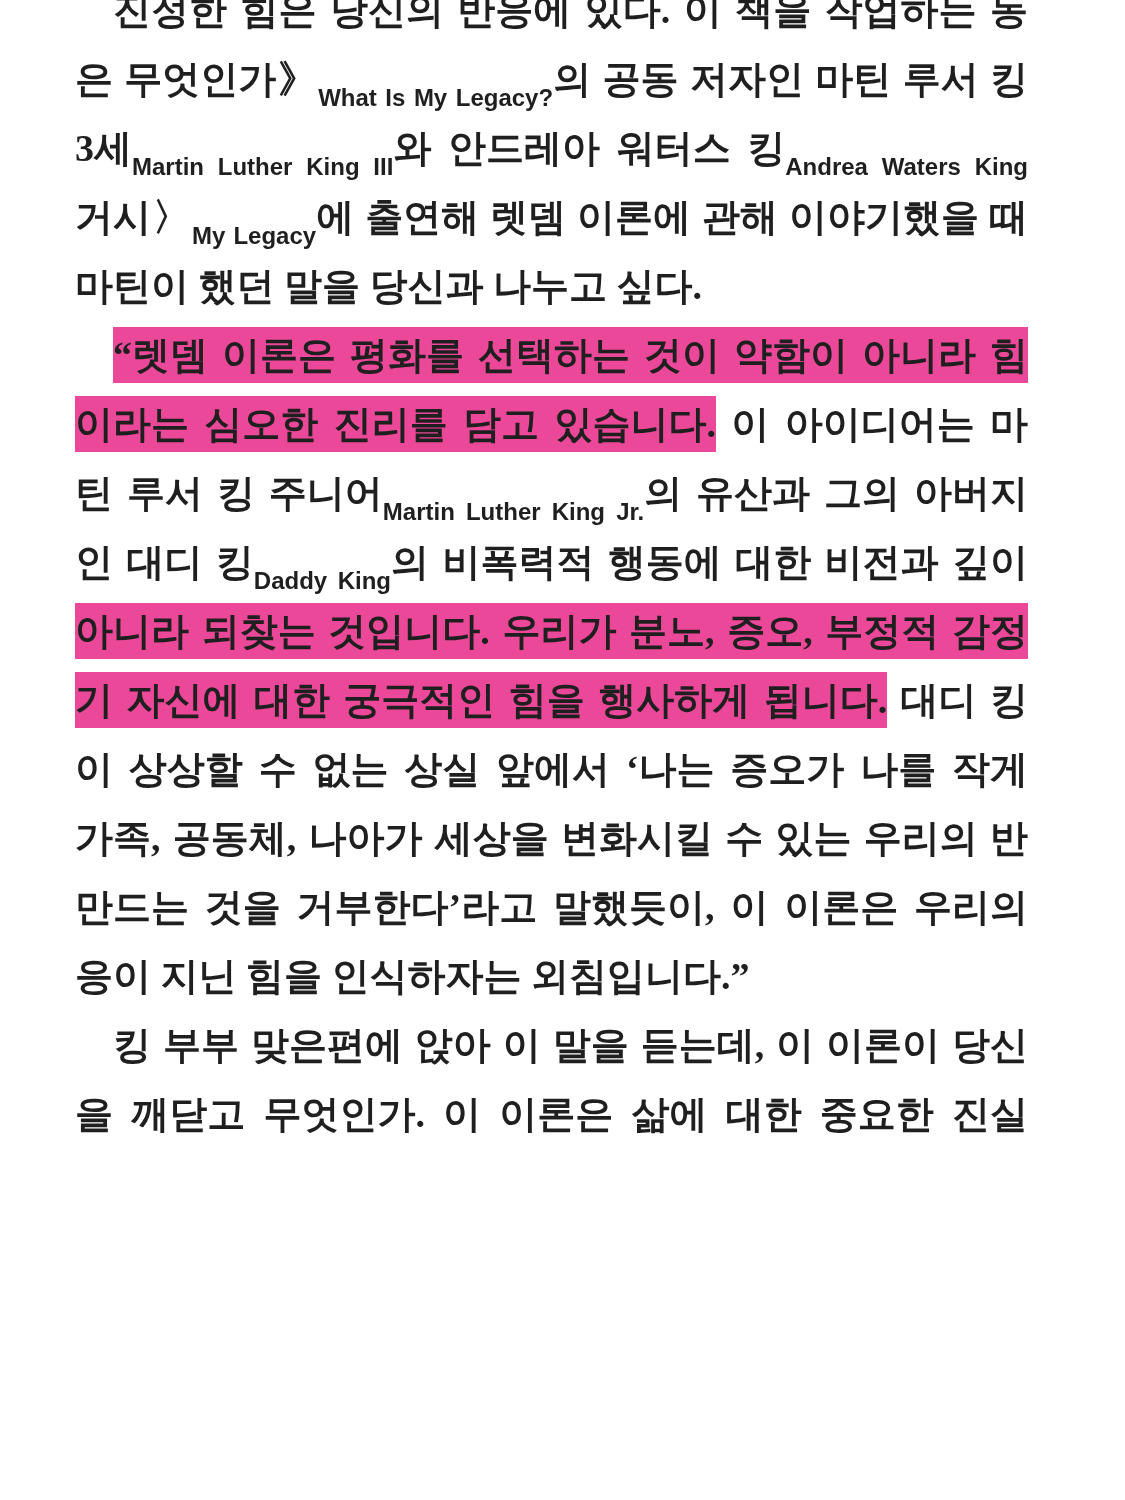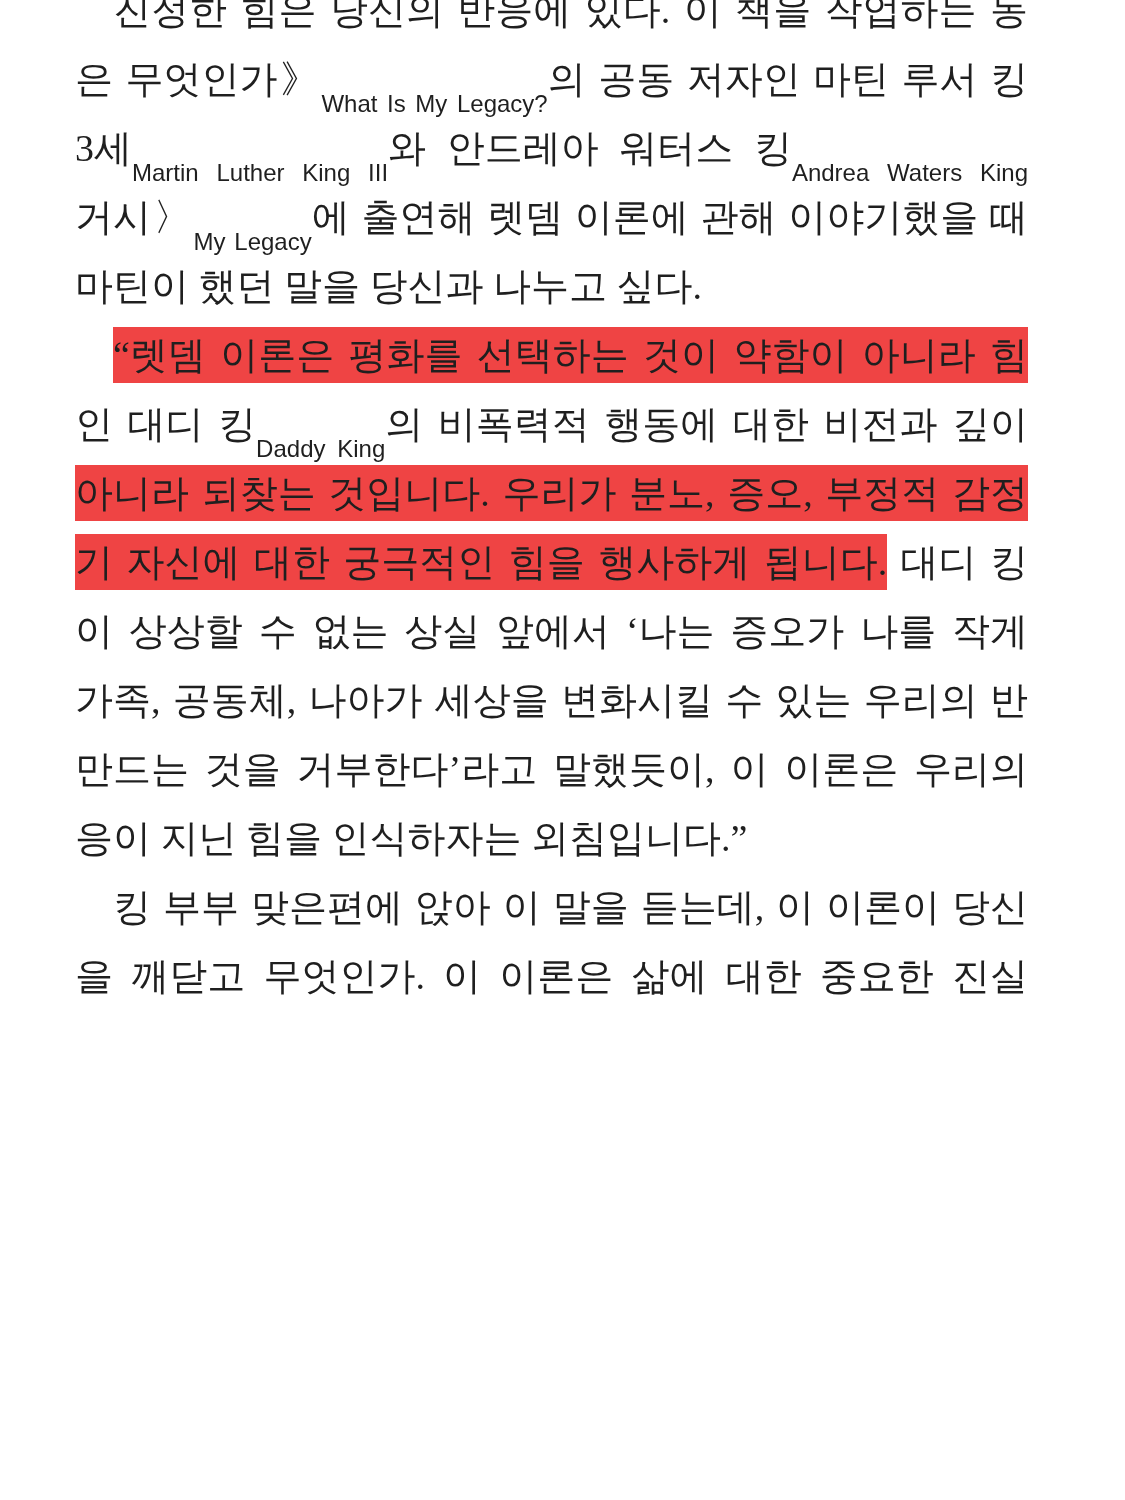--- a/index.html
+++ b/index.html
@@ -15,20 +15,21 @@
     color: #1f1f1f;
   }
   .page {
     width: 1125px;
     height: 1500px;
     overflow: hidden;
     box-sizing: border-box;
     padding-left: 75px;
     padding-right: 97px;
     background: #ffffff;
+    font-weight: bold;
   }
   .textblock {
     margin-top: -24px;
   }
   .line {
     font-size: 38px;
     line-height: 69px;
     height: 69px;
     text-align: justify;
     text-align-last: justify;
@@ -39,45 +40,47 @@
     text-align: left;
     text-align-last: left;
   }
   .line.indent {
     text-indent: 38px;
   }
   .seg {
     
   }
   .hl {
-    background: #ef4444;
+    background: #ec4899;
     padding-top: 7px;
     padding-bottom: 7px;
     box-decoration-break: clone;
     -webkit-box-decoration-break: clone;
   }
   .en {
     font-family: "Liberation Sans", "DejaVu Sans", sans-serif;
     font-size: 24px;
     position: relative;
-    top: 20px;
+    top: 14px;
     letter-spacing: 0;
   }
 </style>
 </head>
 <body>
 
 <div class="page">
   <div class="textblock" id="textblock">
       <div class="line indent"><span class="seg">진정한 힘은 당신의 반응에 있다. 이 책을 작업하는 동</span></div>
       <div class="line"><span class="seg">은 무엇인가》</span><span class="seg en">What Is My Legacy?</span><span class="seg">의 공동 저자인 마틴 루서 킹</span></div>
       <div class="line"><span class="seg">3세</span><span class="seg en">Martin Luther King III</span><span class="seg">와 안드레아 워터스 킹</span><span class="seg en">Andrea Waters King</span></div>
       <div class="line"><span class="seg">거시〉</span><span class="seg en">My Legacy</span><span class="seg">에 출연해 렛뎀 이론에 관해 이야기했을 때</span></div>
       <div class="line align-left"><span class="seg">마틴이 했던 말을 당신과 나누고 싶다.</span></div>
       <div class="line indent"><span class="seg hl">“렛뎀 이론은 평화를 선택하는 것이 약함이 아니라 힘</span></div>
+      <div class="line"><span class="seg hl">이라는 심오한 진리를 담고 있습니다.</span><span class="seg"> 이 아이디어는 마</span></div>
+      <div class="line"><span class="seg">틴 루서 킹 주니어</span><span class="seg en">Martin Luther King Jr.</span><span class="seg">의 유산과 그의 아버지</span></div>
       <div class="line"><span class="seg">인 대디 킹</span><span class="seg en">Daddy King</span><span class="seg">의 비폭력적 행동에 대한 비전과 깊이</span></div>
       <div class="line"><span class="seg hl">아니라 되찾는 것입니다. 우리가 분노, 증오, 부정적 감정</span></div>
       <div class="line"><span class="seg hl">기 자신에 대한 궁극적인 힘을 행사하게 됩니다.</span><span class="seg"> 대디 킹</span></div>
       <div class="line"><span class="seg">이 상상할 수 없는 상실 앞에서 ‘나는 증오가 나를 작게</span></div>
       <div class="line"><span class="seg">가족, 공동체, 나아가 세상을 변화시킬 수 있는 우리의 반</span></div>
       <div class="line"><span class="seg">만드는 것을 거부한다’라고 말했듯이, 이 이론은 우리의</span></div>
       <div class="line align-left"><span class="seg">응이 지닌 힘을 인식하자는 외침입니다.”</span></div>
       <div class="line indent"><span class="seg">킹 부부 맞은편에 앉아 이 말을 듣는데, 이 이론이 당신</span></div>
       <div class="line"><span class="seg">을 깨닫고 무엇인가. 이 이론은 삶에 대한 중요한 진실</span></div>
     </div>

